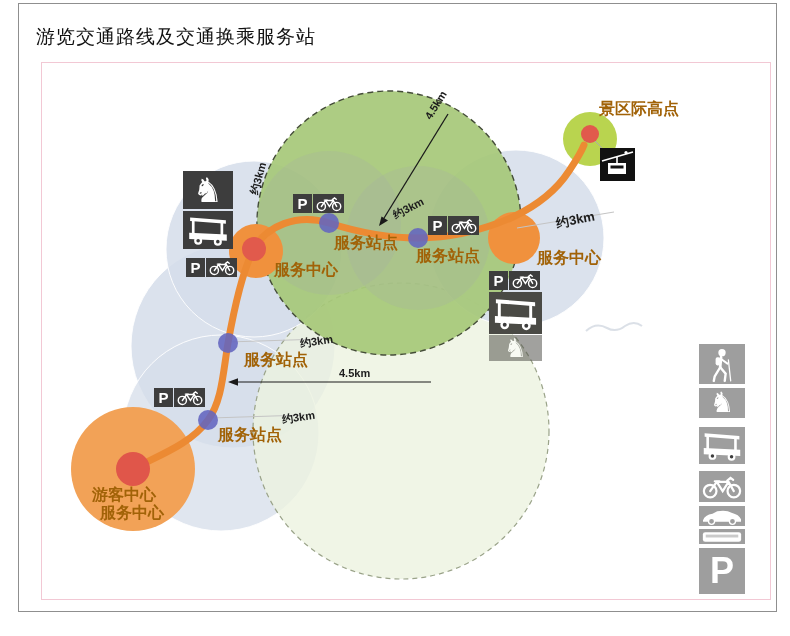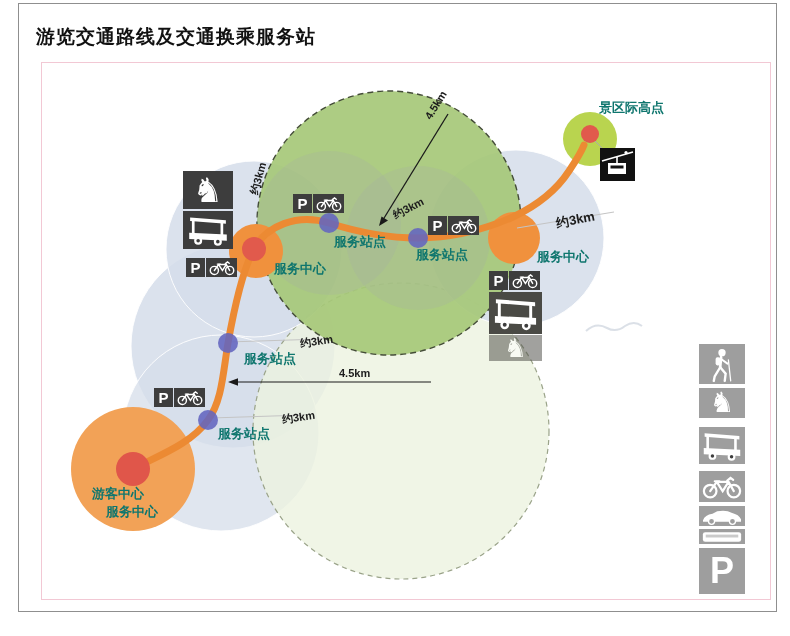--- a/index.html
+++ b/index.html
@@ -1,24 +1,24 @@
 <!DOCTYPE html>
 <html><head>
 <meta charset="utf-8">
 <style>
   html,body{margin:0;padding:0;}
   body{
     width:790px;height:636px;position:relative;background:#fff;
     font-family:"Liberation Sans","DejaVu Sans",sans-serif;overflow:hidden;
   }
   #outer-frame{position:absolute;left:18px;top:3px;width:757px;height:607px;border:1px solid #8f8f8f;}
-  #page-title{position:absolute;left:36px;top:24px;font-size:19px;font-weight:bold;color:#111;letter-spacing:1px;}
+  #page-title{position:absolute;left:36px;top:24px;font-size:19px;font-weight:normal;color:#111;letter-spacing:1px;}
   #map{position:absolute;left:41px;top:62px;width:728px;height:536px;border:1px solid #f2c8d4;background:#fff;}
   #bg{position:absolute;left:0;top:0;}
-  .lbl{position:absolute;font-weight:bold;color:#0f766e;font-size:13px;white-space:nowrap;}
+  .lbl{position:absolute;font-weight:bold;color:#a16207;font-size:16px;white-space:nowrap;}
   .dist{position:absolute;font-weight:bold;color:#1c1c1c;font-size:11px;white-space:nowrap;}
   .ibox{position:absolute;background:#3d3d3d;display:flex;align-items:center;justify-content:center;overflow:hidden;}
   .combo{position:absolute;display:flex;gap:1px;}
   .p-sq{background:#3d3d3d;color:#fff;font-weight:bold;width:19px;height:19px;display:flex;align-items:center;justify-content:center;font-size:15px;}
   .bike-sq{background:#3d3d3d;width:31px;height:19px;display:flex;align-items:center;justify-content:center;}
   .legend-box{position:absolute;left:657px;width:46px;background:#9e9e9e;display:flex;align-items:center;justify-content:center;color:#fff;overflow:hidden;}
   .horse-glyph{color:#fff;line-height:1;}
 </style>
 </head>
 <body>

